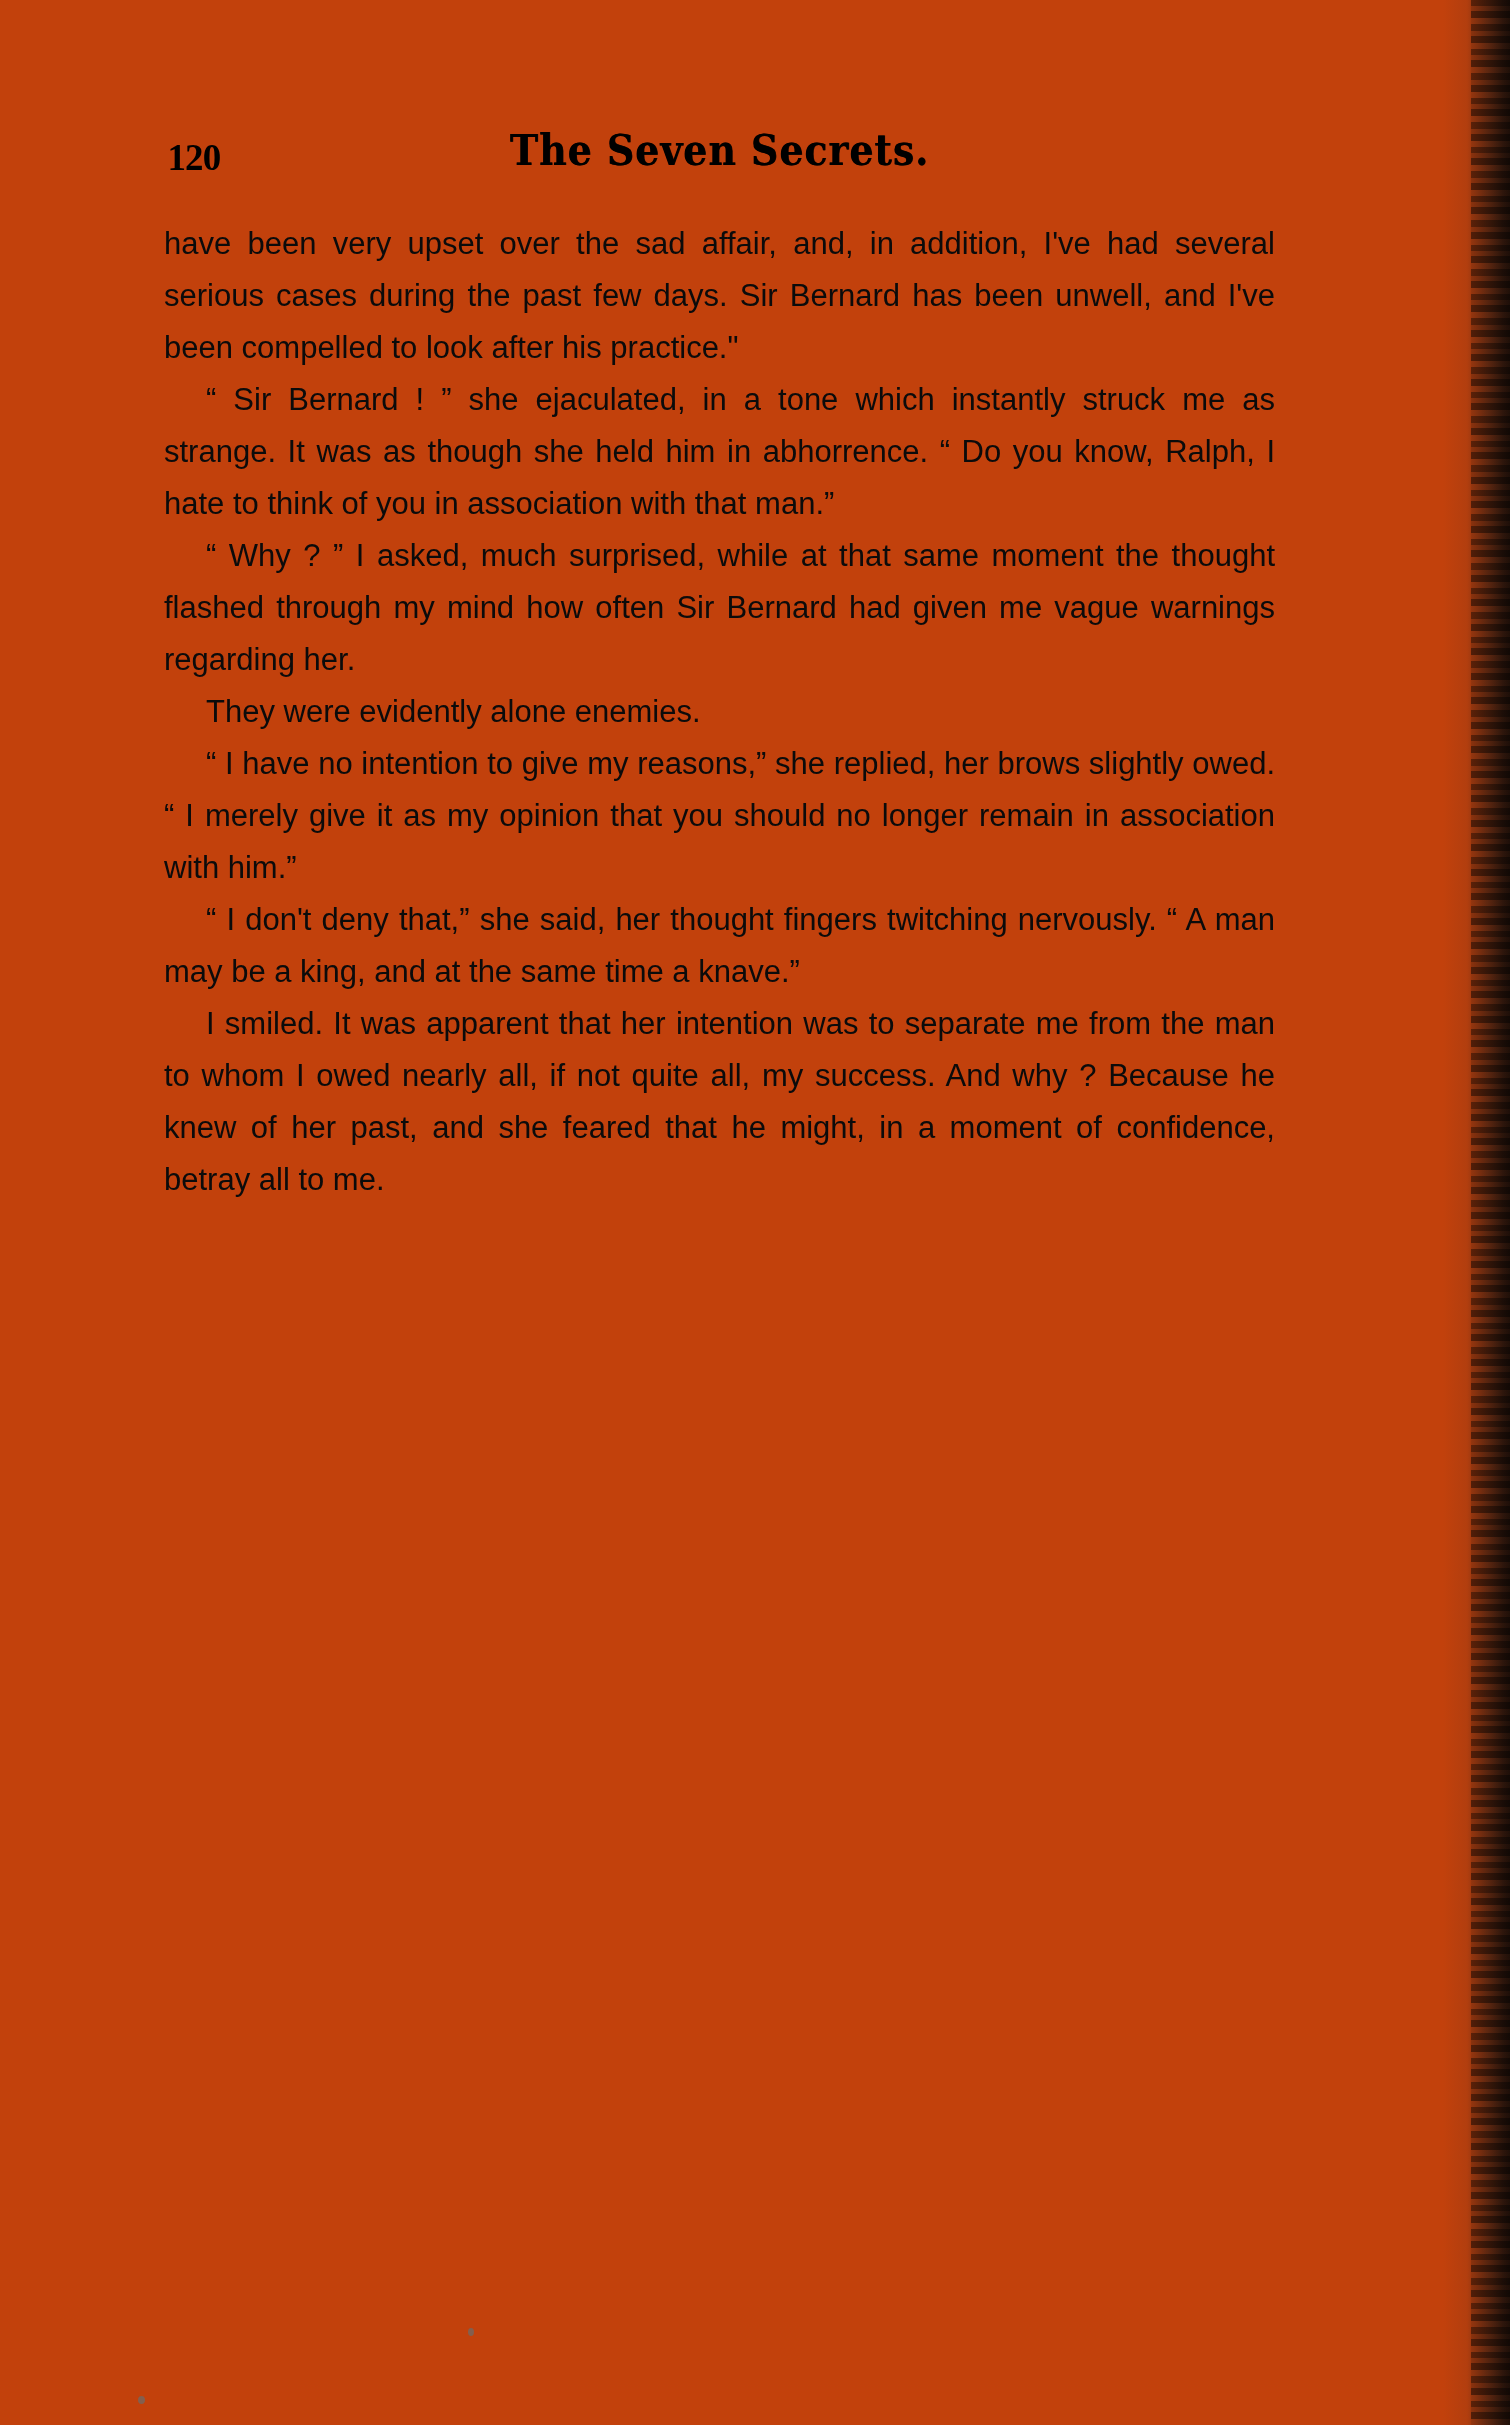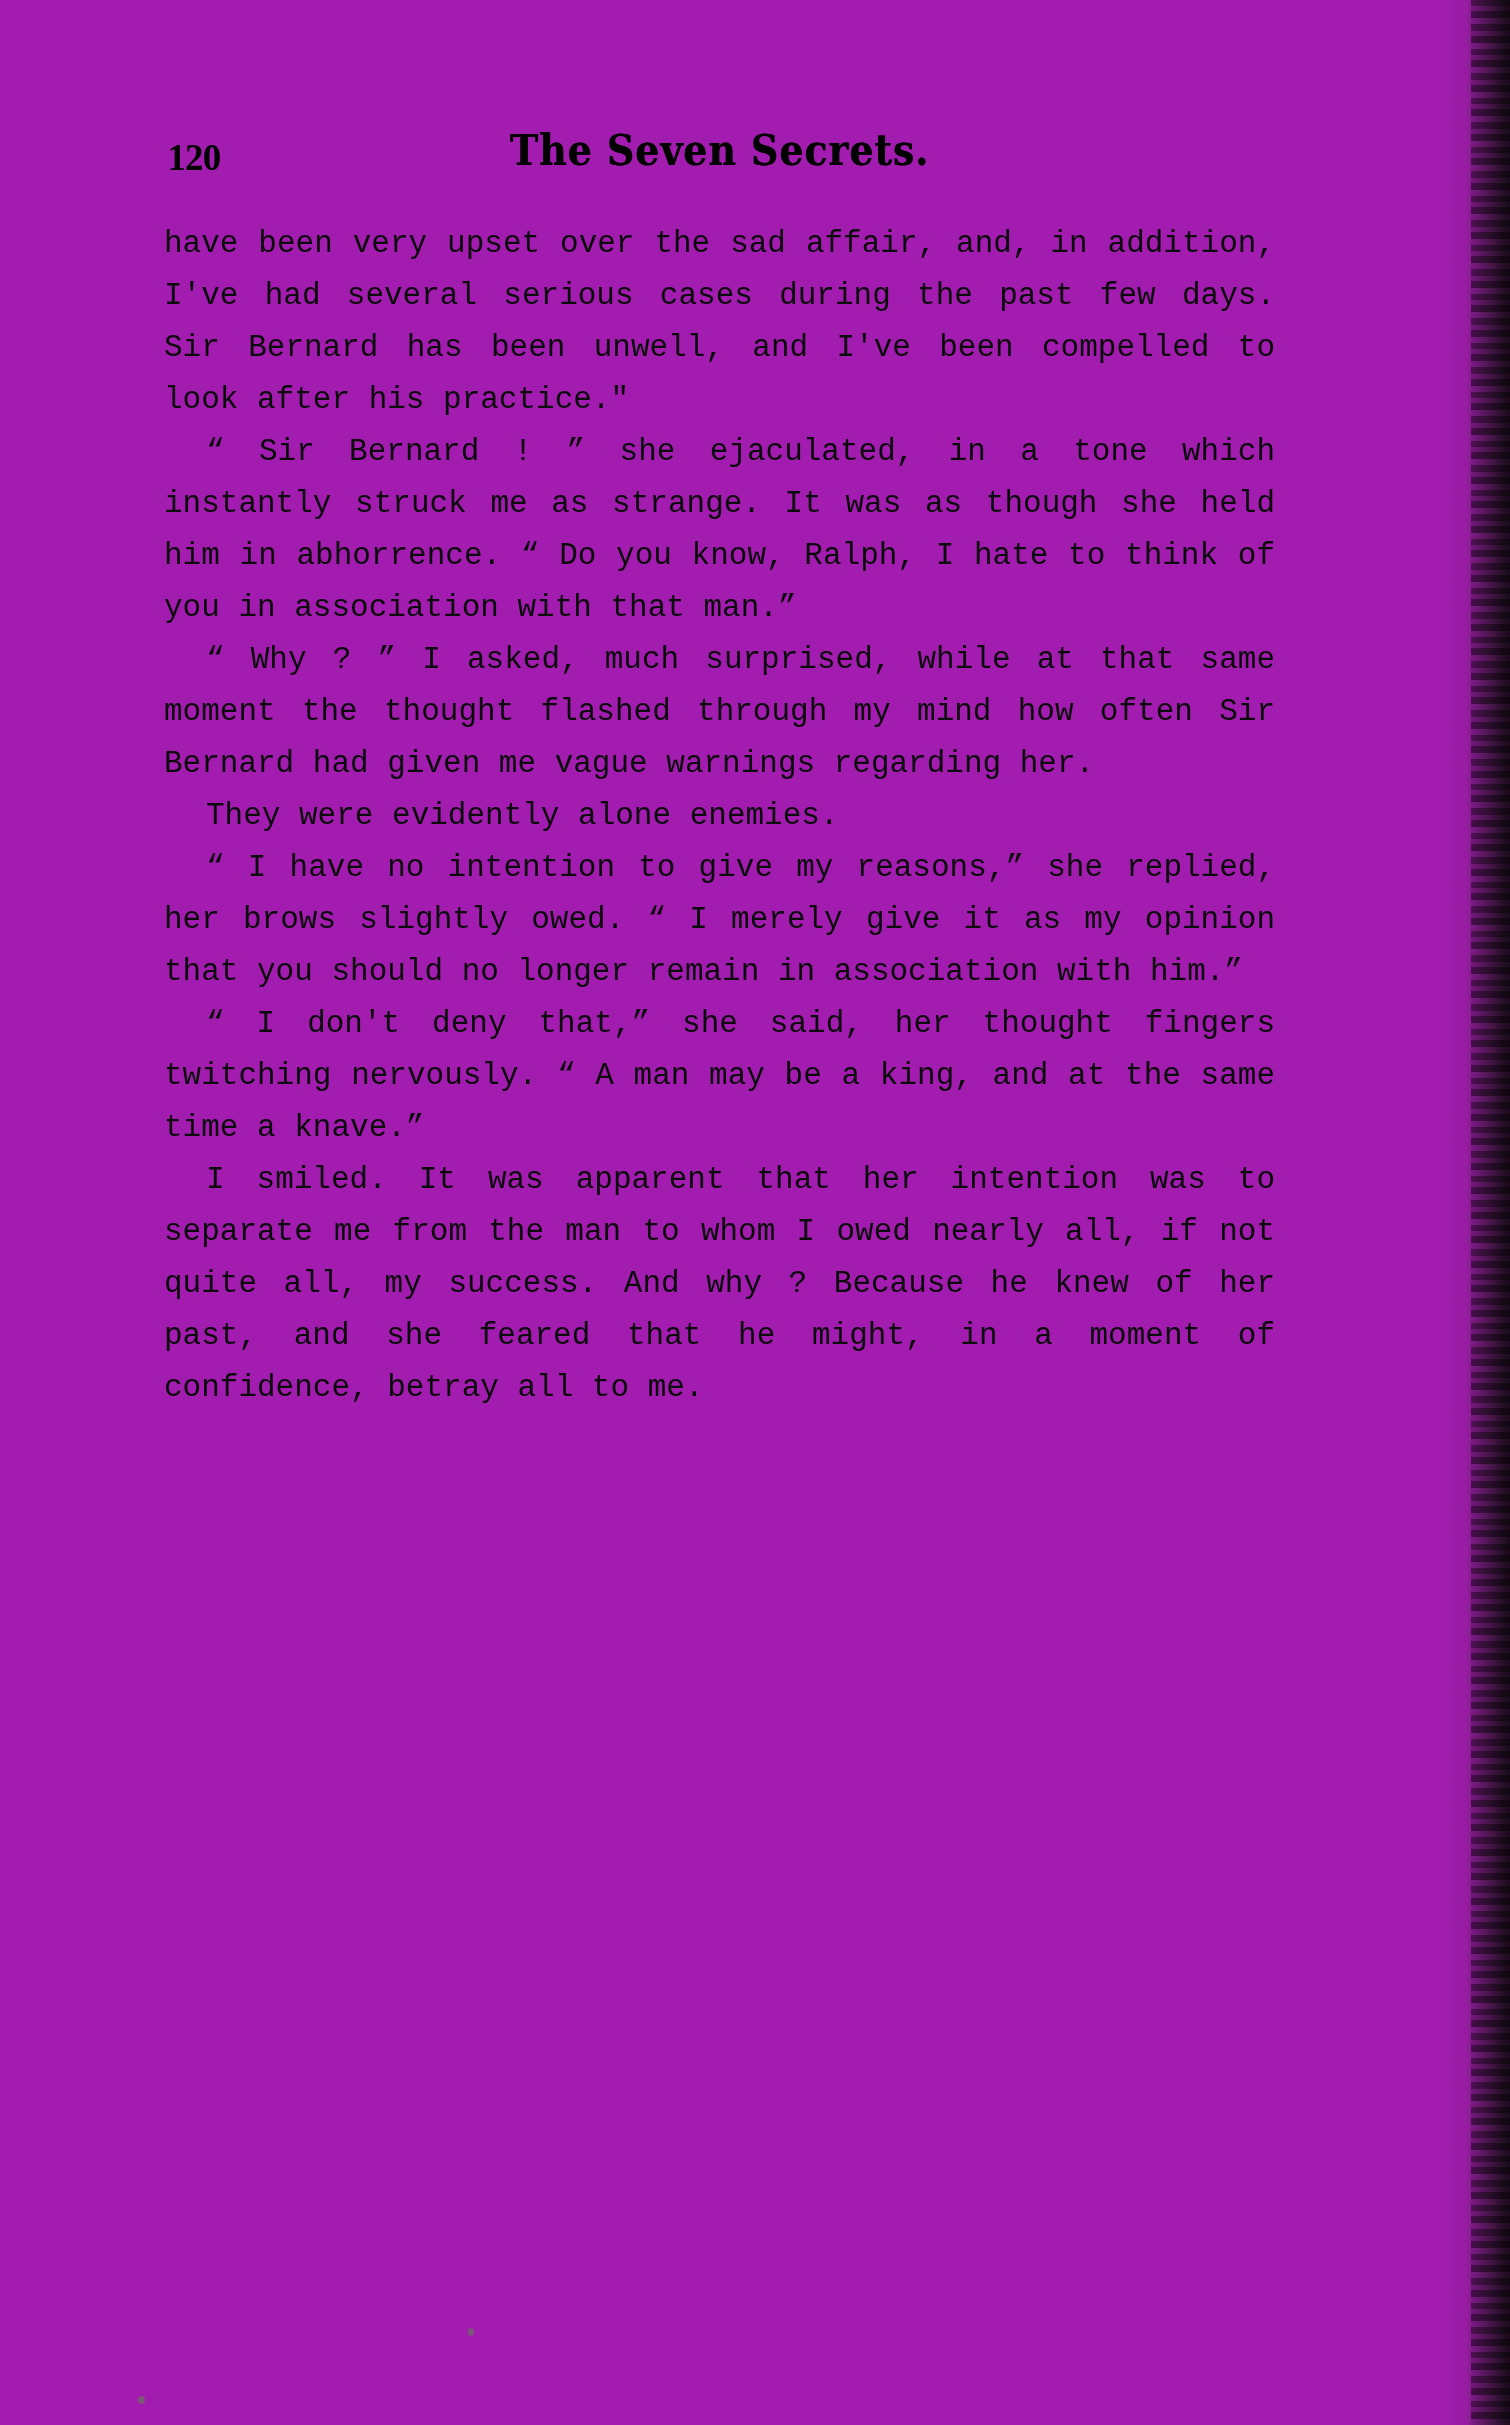--- a/index.html
+++ b/index.html
@@ -13,21 +13,21 @@
     position: relative;
     font-family: "Liberation Serif", serif;
     color: #000000;
     overflow: hidden;
   }
 
   
   .page {
     position: absolute;
     inset: 0;
-    background: #a21caf;
+    background: #c2410c;
   }
 
   
   .scan-edge {
     position: absolute;
     top: 0;
     right: 0;
     width: 105px;
     height: 100%;
     background: linear-gradient(to right, rgba(255,255,255,0) 0%, rgba(255,255,255,0) 35%, rgba(40,38,36,0.10) 58%, rgba(25,23,21,0.55) 78%, rgba(15,14,13,0.80) 92%, rgba(10,9,8,0.88) 100%);
@@ -83,21 +83,21 @@
     transform: scaleY(1.12);
     text-shadow: 0.5px 0 0 rgba(0,0,0,0.85);
   }
   .running-title .blk {
     font-family: "DejaVu Serif", serif;
     font-style: normal;
   }
 
   .body-text {
     margin-top: 12.2px;
-    font-family: Liberation Mono, monospace;
+    font-family: Liberation Sans, sans-serif;
     font-size: 31px;
     line-height: 52px;
     text-align: justify;
     text-justify: inter-word;
     color: #0b0b0b;
     -webkit-font-smoothing: none;
   }
   .body-text p {
     margin: 0;
     text-indent: 42px;

